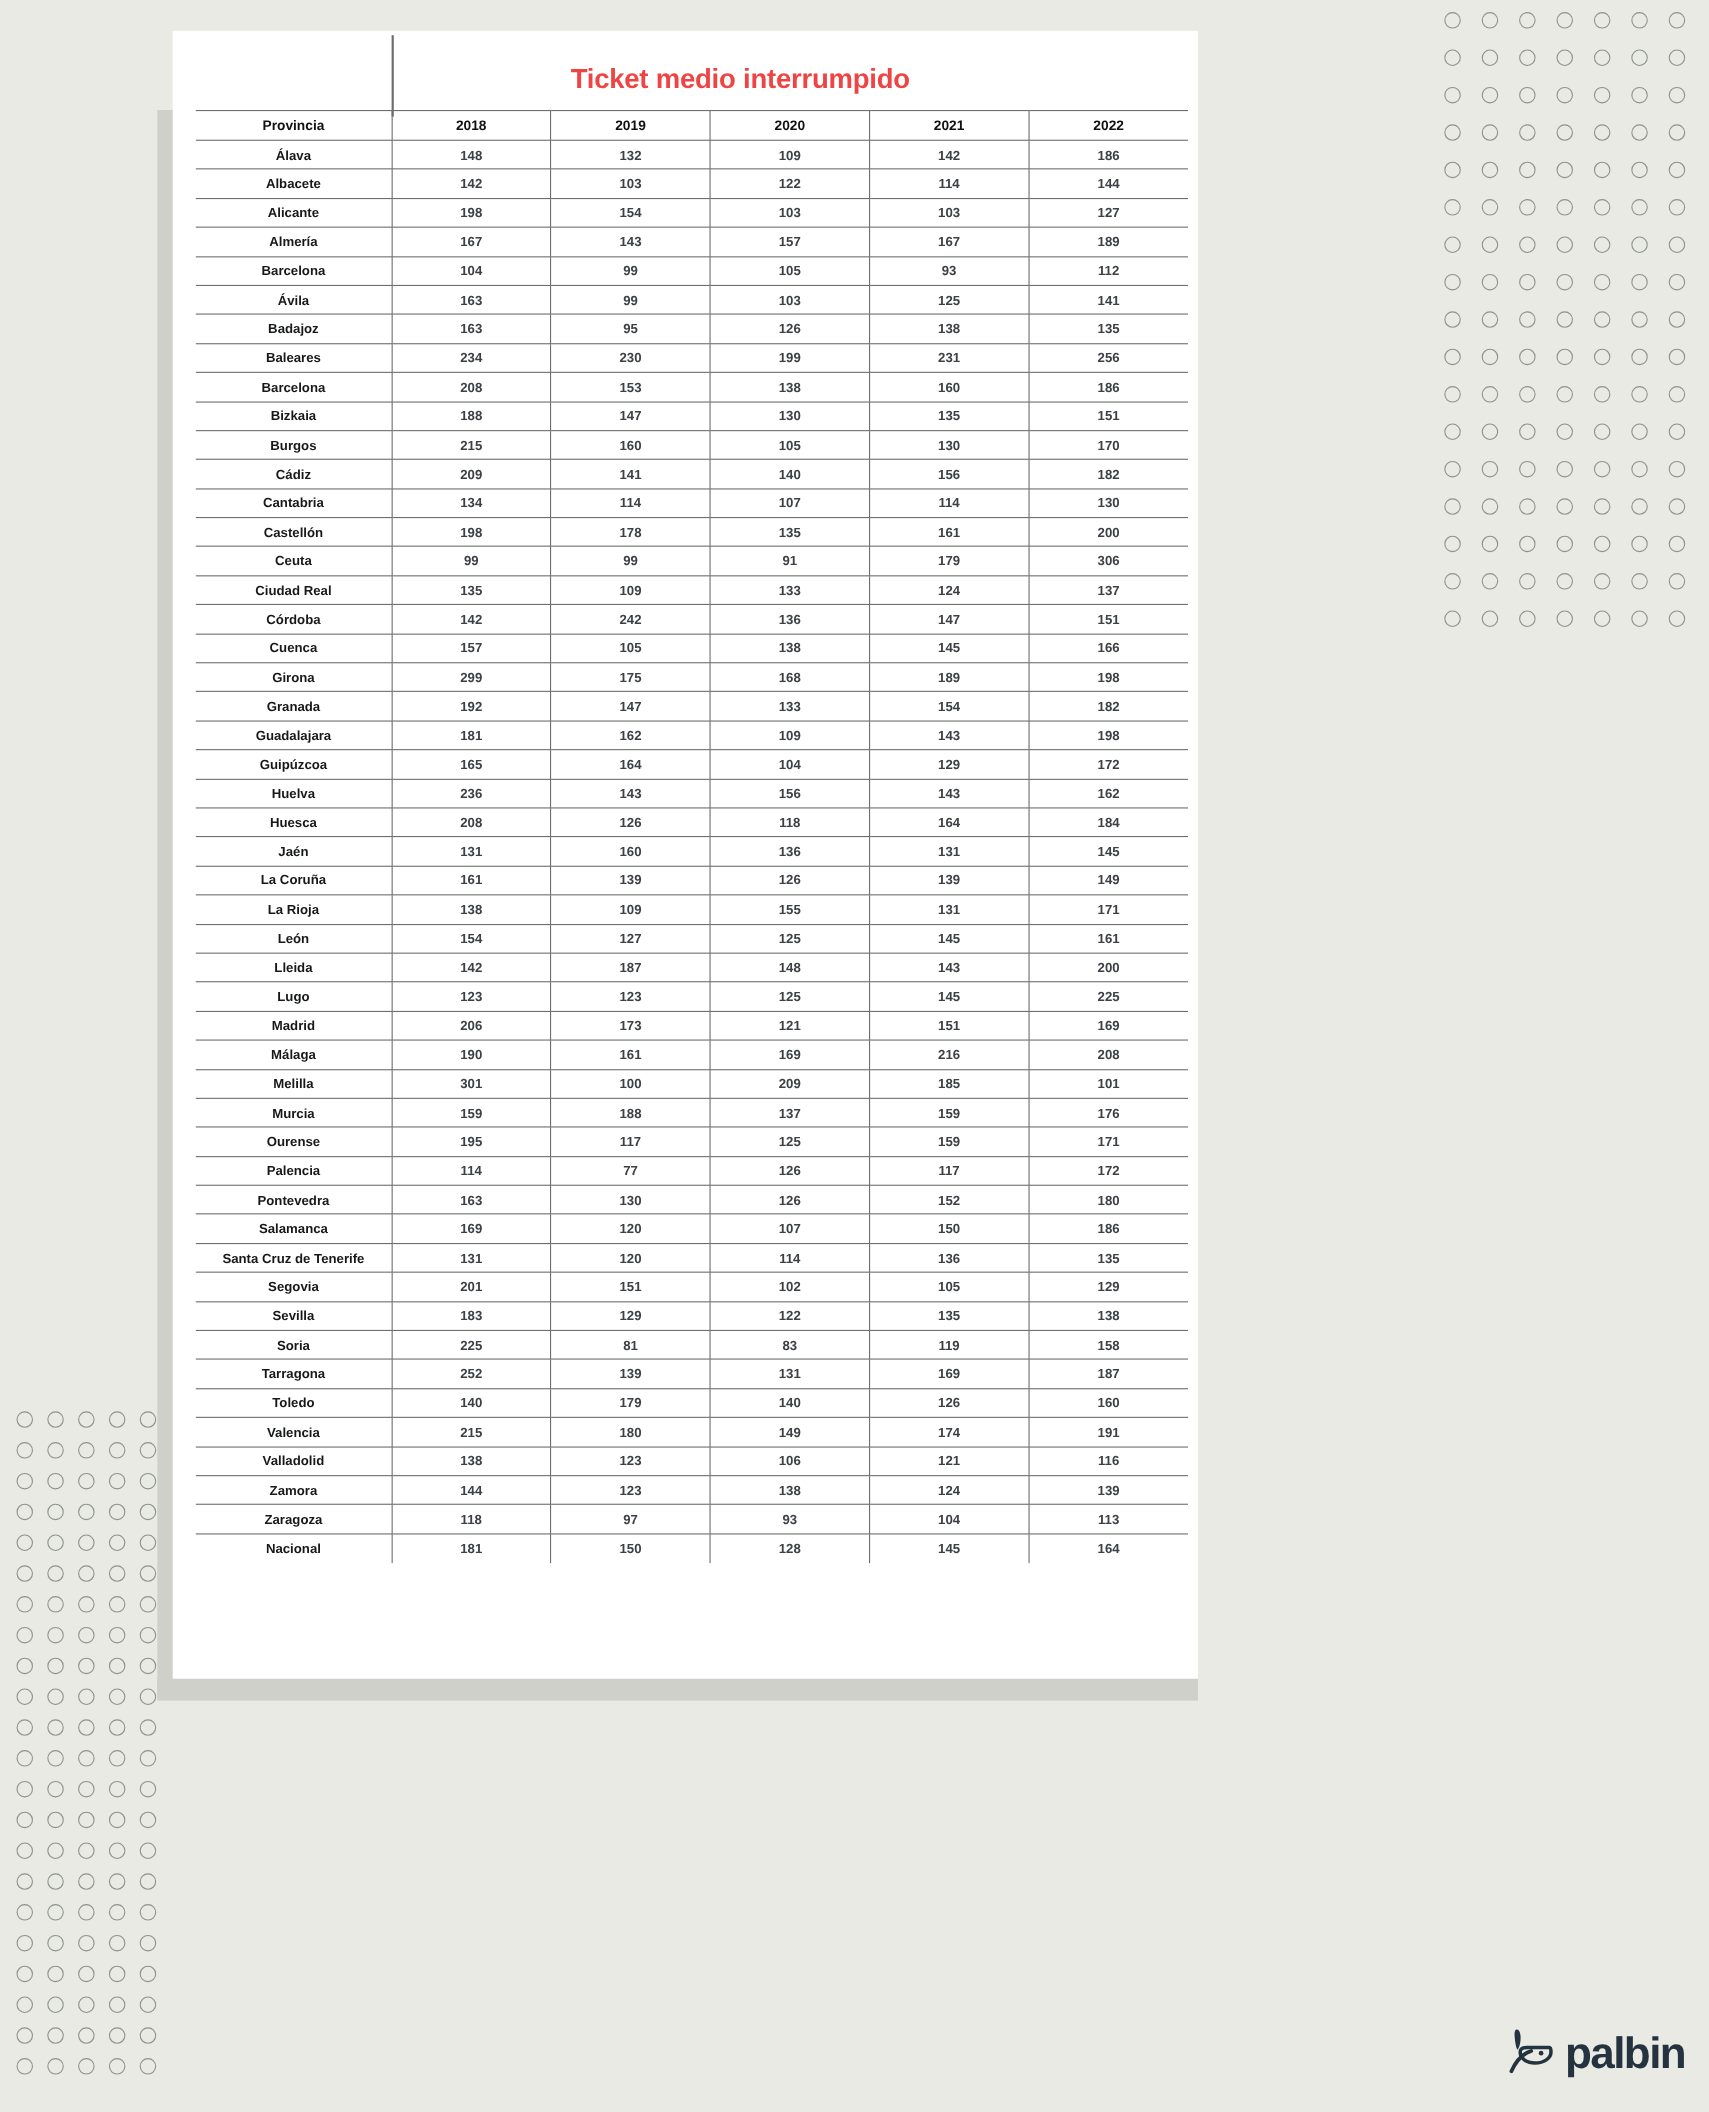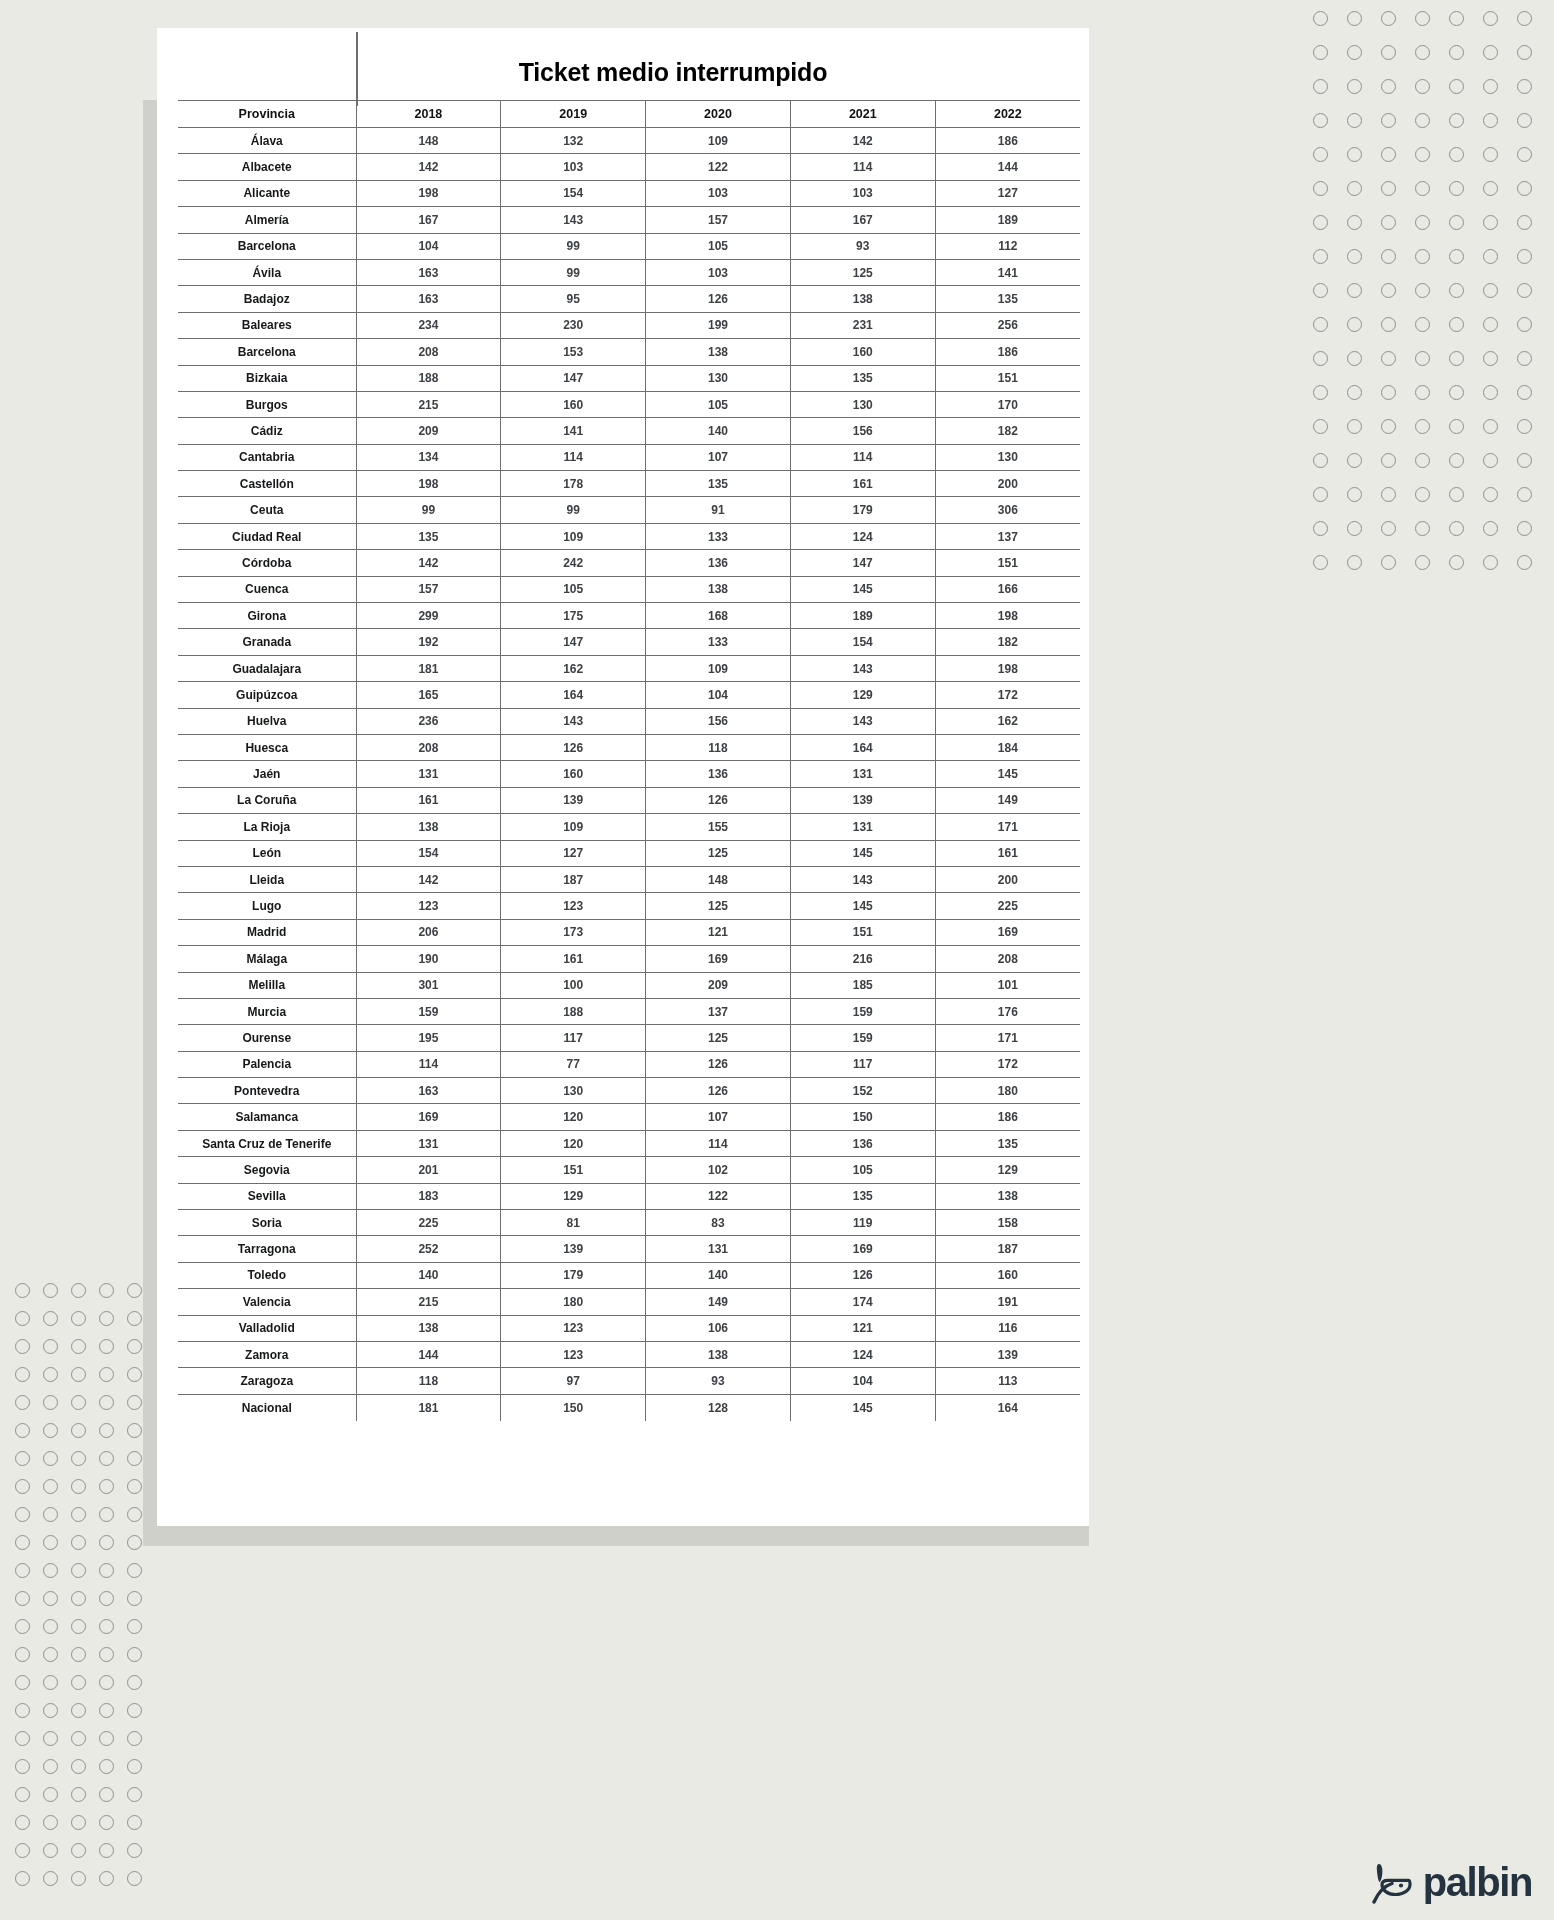--- a/index.html
+++ b/index.html
@@ -91,21 +91,21 @@
     height: 74px;
     background: #6d6f6e;
   }
   #report-title {
     position: absolute;
     left: 0;
     right: 8px;
     top: 30px;
     text-align: center;
     padding-left: 108px;
-    color: #000000;
+    color: #ef4444;
     font-size: 25px;
     font-weight: bold;
     letter-spacing: -0.2px;
   }
 
   
   #ticket-table {
     border-collapse: collapse;
     width: 902px;
     margin-left: 21px;
@@ -145,22 +145,23 @@
     color: #3d4145;
     font-size: 12px;
   }
   #ticket-table tbody tr:last-child th,
   #ticket-table tbody tr:last-child td { border-bottom: none; }
 
   
   #brand-logo {
     position: absolute;
     right: 22px;
-    bottom: 12px;
+    bottom: 30px;
     display: flex;
+    align-items: center;
     gap: 9px;
     z-index: 6;
   }
   #brand-wordmark {
     color: #24333f;
     font-size: 40px;
     font-weight: bold;
     letter-spacing: -1.4px;
     line-height: 1;
   }

